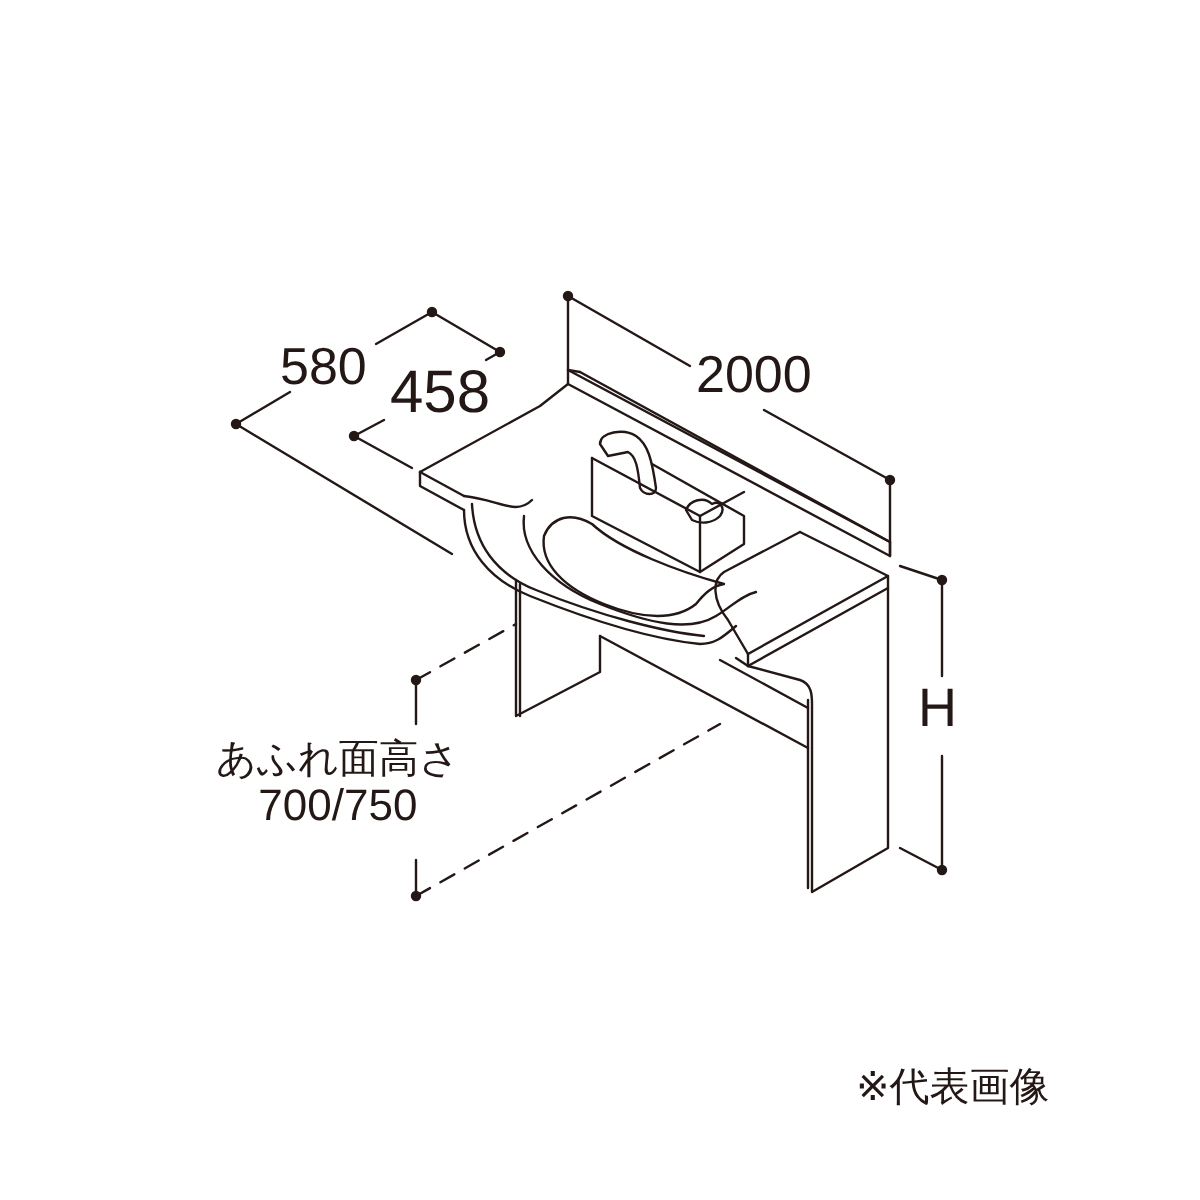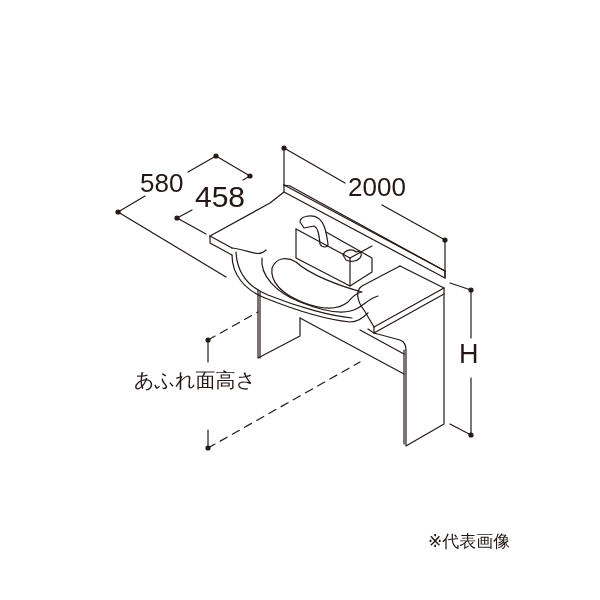--- a/index.html
+++ b/index.html
@@ -3,23 +3,23 @@
 <meta charset="utf-8">
 <style>
   html, body { margin: 0; padding: 0; background: #ffffff; }
   body { width: 600px; height: 600px; position: relative; overflow: hidden; font-family: "DejaVu Sans", "Liberation Sans", sans-serif; }
   #drawing { position: absolute; left: 0; top: 0; width: 600px; height: 600px; }
   .dim-label { position: absolute; color: #231815; font-family: "Liberation Sans", "DejaVu Sans", sans-serif; white-space: nowrap; line-height: 1; text-align: center; }
   .lbl-580 { left: 140px; top: 170px; font-size: 26px; }
   .lbl-458 { left: 195px; top: 182px; font-size: 30px; }
   .lbl-1000 { left: 348px; top: 174px; font-size: 26px; }
   .lbl-H { left: 459px; top: 341px; font-size: 27px; }
-  .lbl-overflow { left: 134px; top: 370px; font-size: 20px; text-align: center; }
+  .lbl-overflow { left: 108px; top: 370px; font-size: 20px; text-align: center; }
   .lbl-overflow .line2 { display: block; font-size: 22px; margin-top: 2px; }
-  .note { position: absolute; left: 428px; top: 530px; font-size: 17px; color: #231815; font-family: "DejaVu Sans", sans-serif; }
+  .note { position: absolute; left: 428px; top: 530px; font-size: 20px; color: #231815; font-family: "DejaVu Sans", sans-serif; }
 </style>
 </head>
 <body>
 
 <svg id="drawing" viewBox="0 0 600 600" xmlns="http://www.w3.org/2000/svg">
   <g fill="none" stroke="#231815" stroke-width="1.2" stroke-linejoin="round" stroke-linecap="round">
 
     <g>
       <line x1="118" y1="212" x2="145" y2="196"></line>
       <line x1="188" y1="172" x2="216" y2="156"></line>
@@ -117,14 +117,15 @@
     <line x1="300" y1="318" x2="404" y2="374"></line>
   </g>
 </svg>
 
 <div class="dim-label lbl-580">580</div>
 <div class="dim-label lbl-458">458</div>
 <div class="dim-label lbl-1000">2000</div>
 <div class="dim-label lbl-H">H</div>
 <div class="dim-label lbl-overflow">
   <span>あふれ面高さ</span>
+  <span class="line2">700/750</span>
 </div>
 <div class="note">※代表画像</div>
 
 </body></html>

